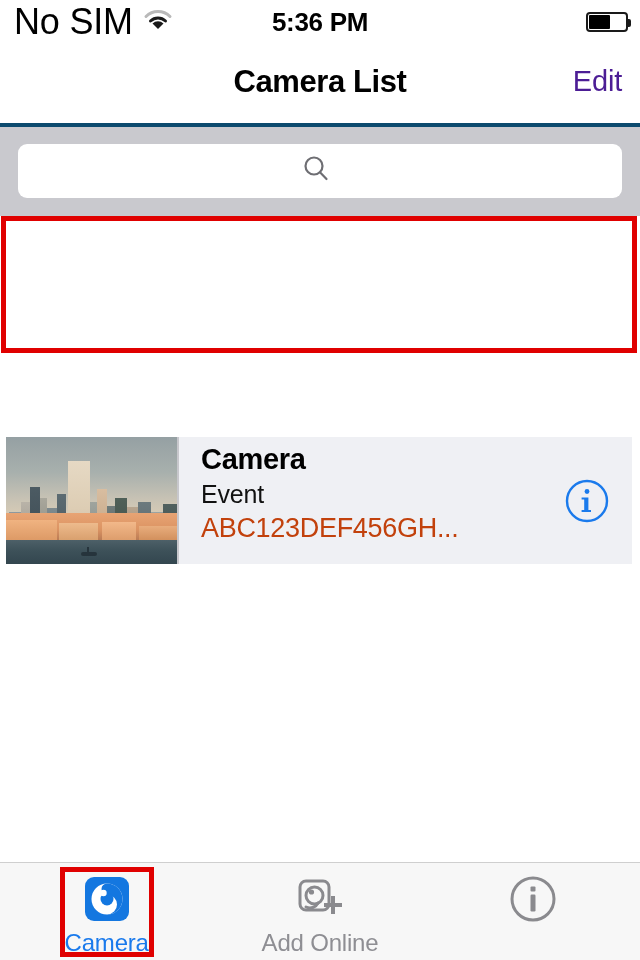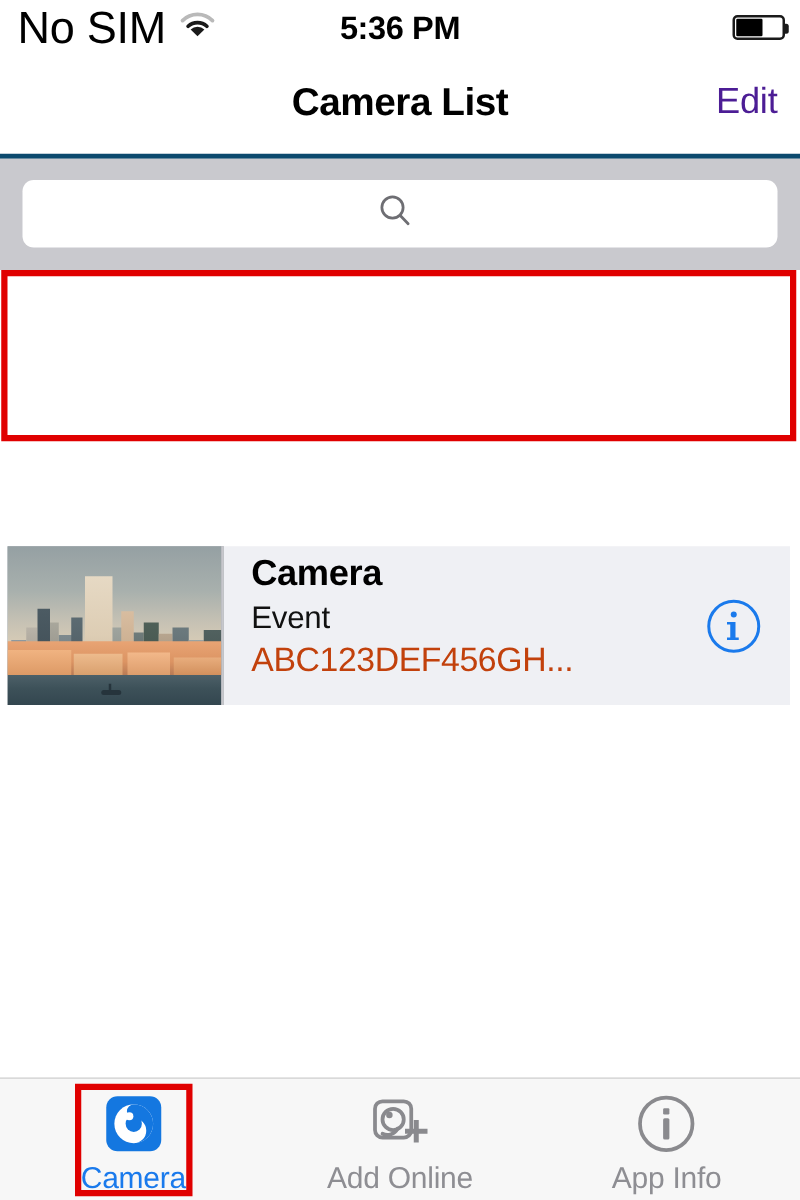--- a/index.html
+++ b/index.html
@@ -422,17 +422,16 @@
     </div>
 
     <div class="tab">
       <div class="tab-icon">
         <svg width="54" height="54" viewBox="0 0 54 54">
           <circle cx="27" cy="27" r="21" stroke="#8a8a8e" stroke-width="3" fill="none"></circle>
           <rect x="24.5" y="14.5" width="5" height="5" rx="1" fill="#8a8a8e"></rect>
           <rect x="24.5" y="22.5" width="5" height="17" rx="1.2" fill="#8a8a8e"></rect>
         </svg>
       </div>
-      <div class="tab-label">App Info</div>
     </div>
   </div>
 
 </div>
 
 </body></html>

